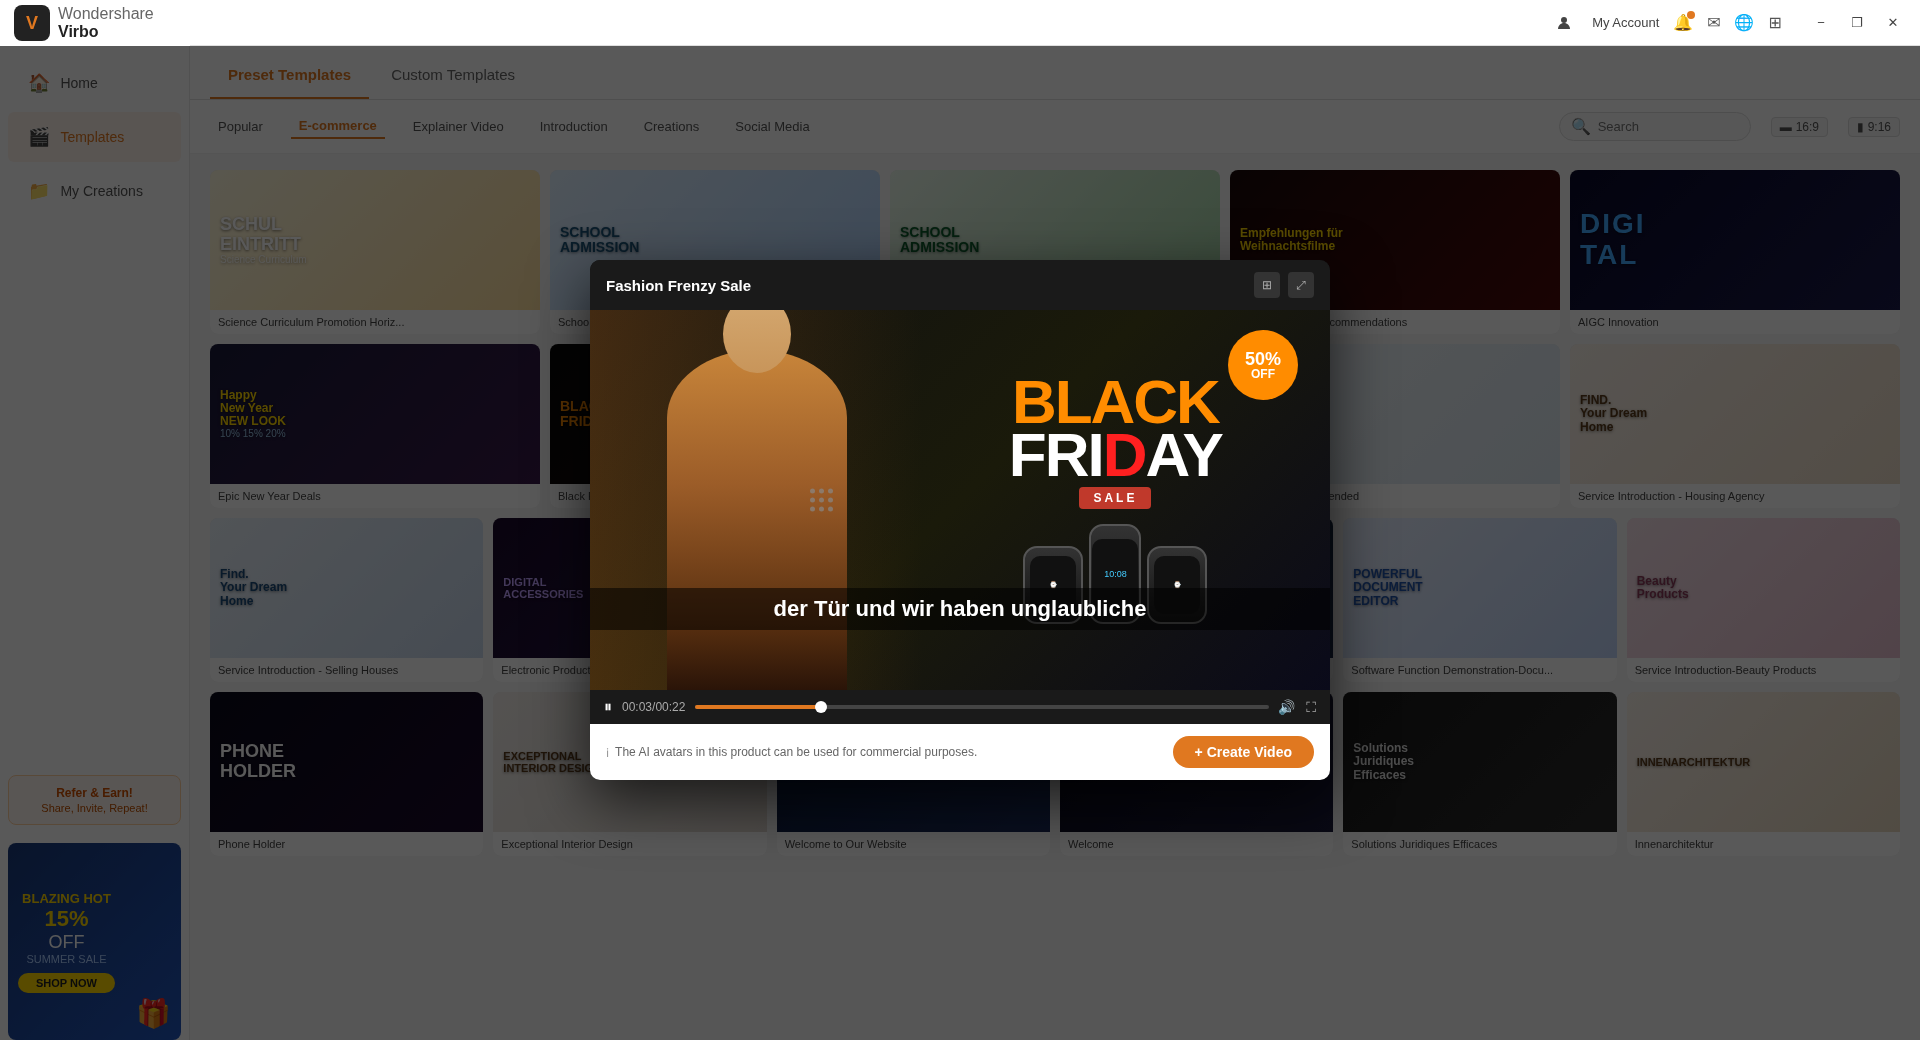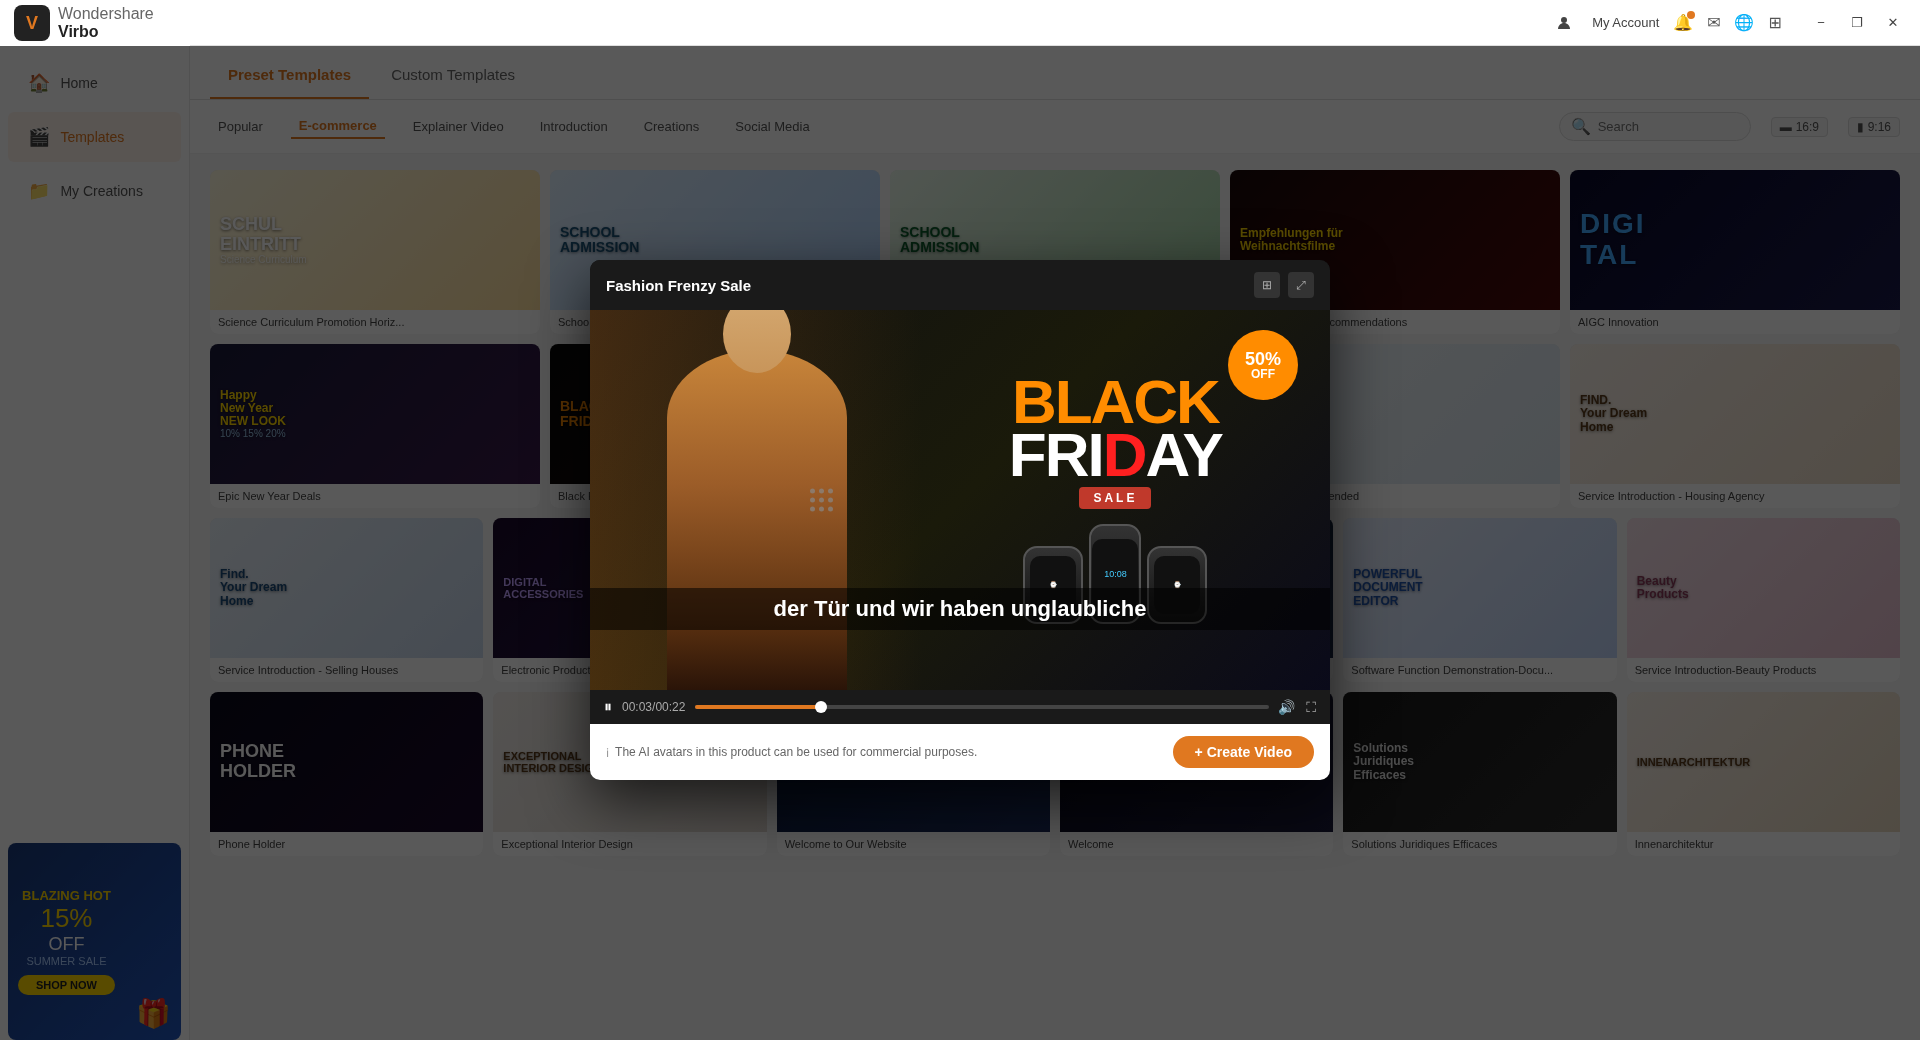--- a/index.html
+++ b/index.html
@@ -45,21 +45,21 @@
     }
     .refer-banner .title { font-weight: bold; font-size: 12px; color: #d05000; margin-bottom: 2px; }
 
     .promo-banner {
       margin: 8px 8px 0; border-radius: 8px; overflow: hidden; height: 197px;
       background: linear-gradient(135deg, #1a3a7a, #2255bb);
       position: relative; display: flex; align-items: center; justify-content: flex-start;
     }
     .promo-banner-content { text-align: center; color: #fff; padding: 10px; }
     .promo-banner-content .promo-title { font-size: 13px; font-weight: bold; text-transform: uppercase; color: #ffd700; }
-    .promo-banner-content .promo-sale { font-size: 26px; font-weight: 400; color: #ffd700; }
+    .promo-banner-content .promo-sale { font-size: 22px; font-weight: 700; color: #ffd700; }
     .promo-banner-content .promo-off { font-size: 18px; color: #fff; }
     .promo-banner-content .promo-sub { font-size: 11px; color: #aaccff; margin-top: 0; }
     .shop-btn {
       margin-top: 8px; background: #ffd700; color: #222; border: none; border-radius: 14px;
       padding: 4px 18px; font-size: 11px; font-weight: bold; cursor: pointer;
     }
     .promo-icon { position: absolute; bottom: 10px; right: 10px; font-size: 28px; }
 
     
     .main {
@@ -276,20 +276,24 @@
     <span class="sidebar-icon">🎬</span>
     <span>Templates</span>
   </div>
   <div class="sidebar-item">
     <span class="sidebar-icon">📁</span>
     <span>My Creations</span>
   </div>
 
   <div style="flex:1"></div>
 
+  <div class="refer-banner">
+    <div class="title">Refer &amp; Earn!</div>
+    <div>Share, Invite, Repeat!</div>
+  </div>
 
   <div class="promo-banner">
     <div class="promo-banner-content">
       <div class="promo-title">BLAZING HOT</div>
       <div class="promo-sale">
         <span>15</span><span>%</span>
       </div>
       <div class="promo-off">OFF</div>
       <div class="promo-sub">SUMMER SALE</div>
       <button class="shop-btn">SHOP NOW</button>

